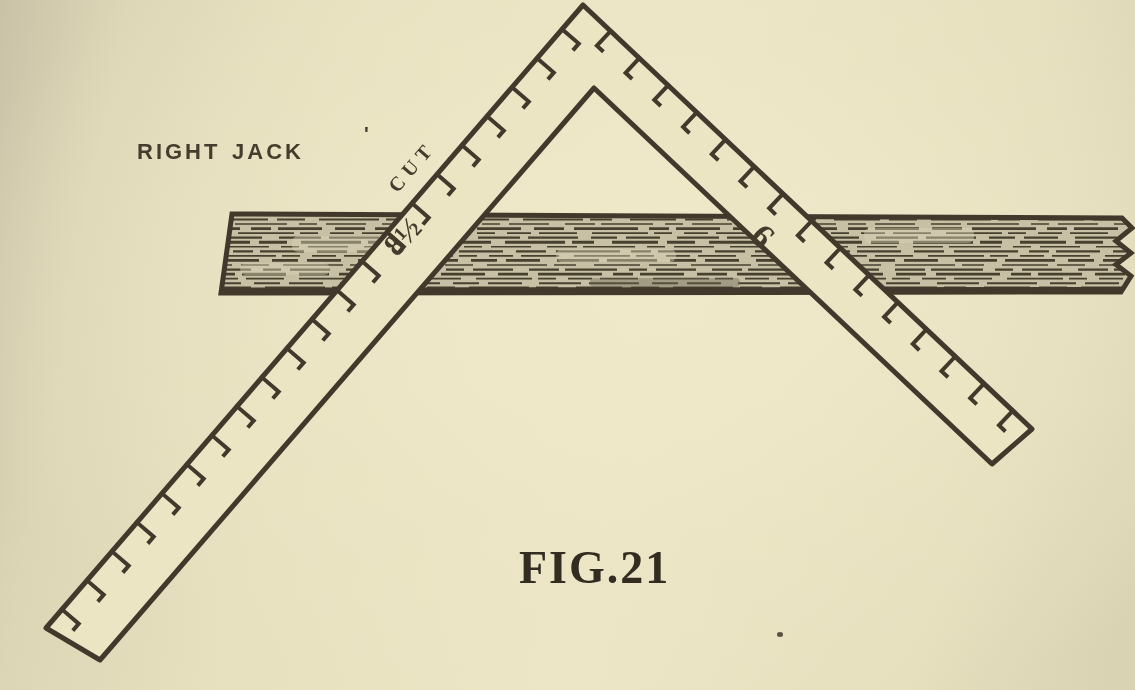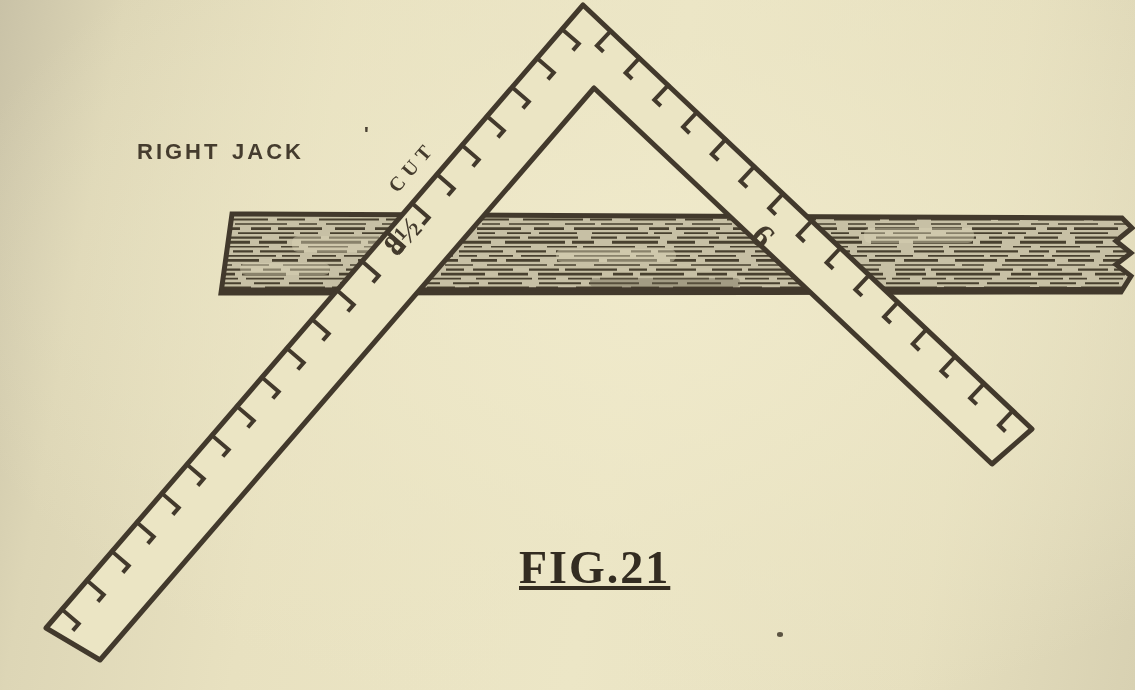--- a/index.html
+++ b/index.html
@@ -54,21 +54,21 @@
   }
   .lbl-nine{
     left:754px;top:219px;
     font-family:"Liberation Serif",serif;font-weight:bold;
     font-size:34px;color:#443b2d;
     transform:rotate(-135deg);transform-origin:50% 50%;
   }
   .lbl-caption{
     left:519px;top:545px;
     font-family:"Liberation Serif",serif;font-weight:bold;
-    font-size:46px;letter-spacing:2px;color:#332c21;text-decoration:underline;
+    font-size:46px;letter-spacing:2px;color:#332c21;
   }
   .speck-dot{
     position:absolute;left:777px;top:632px;width:6px;height:5px;
     background:var(--ink);border-radius:50% / 45%;opacity:.85;
   }
 </style>
 </head>
 <body>
 
 <div class="page">

